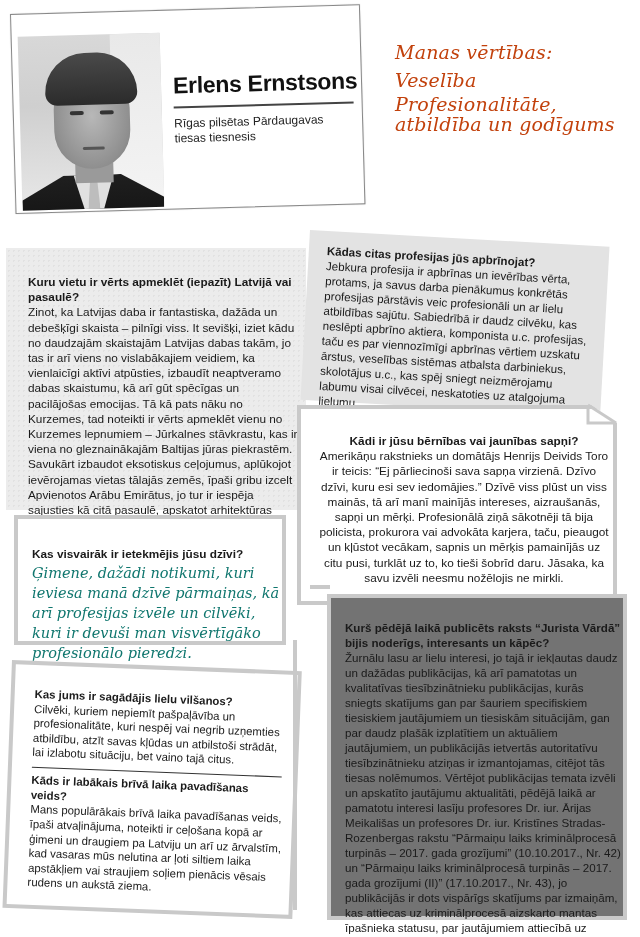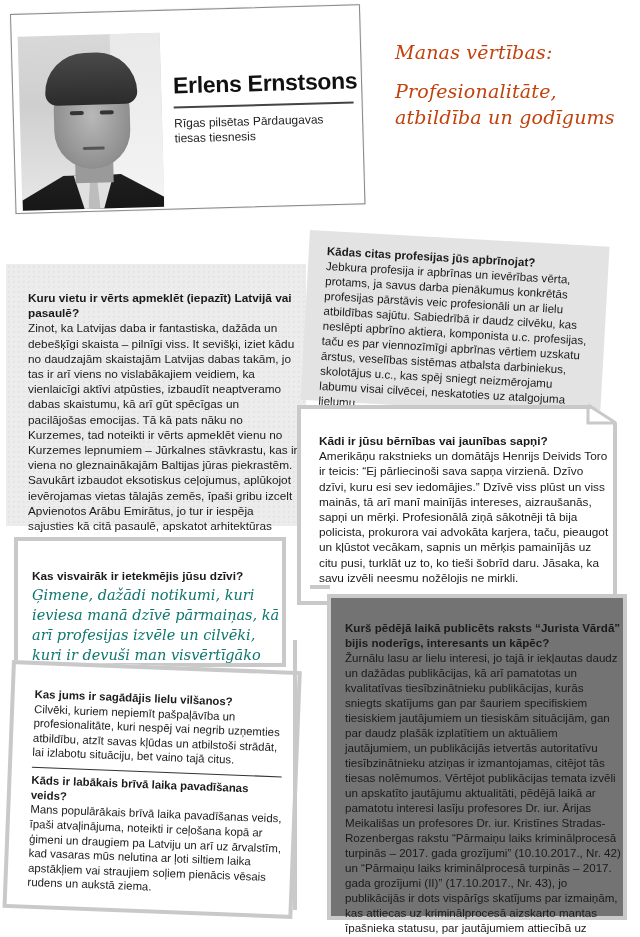--- a/index.html
+++ b/index.html
@@ -41,56 +41,57 @@
     .role { position:absolute; left:160px; top:106px; width:180px; font-size:12px; line-height:15px; color:#222; }
 
     
     .values {
       left: 395px; top: 38px; width: 245px;
       font-family: "DejaVu Serif", serif;
       font-style: italic;
       font-size: 19px; line-height: 28px; color: #c2410c;
       letter-spacing: 0.2px;
     }
-    .values .multi { line-height: 26px; margin-top: 12px; }
+    .values .multi { line-height: 20px; margin-top: 0; }
 
     
     .gray-right {
       left: 310px; top: 230px; width: 300px; height: 170px;
       background: #e3e3e3;
       transform: rotate(3.2deg);
       transform-origin: left top;
     }
     .gray-right .inner { position:absolute; left:18px; top:12px; width:270px; font-size:11.6px; line-height:15px; color:#1a1a1a; }
 
     
     .gray-left {
-      left: 6px; top: 264px; width: 300px; height: 262px;
+      left: 6px; top: 248px; width: 300px; height: 262px;
       background: #ececec;
       background-image: radial-gradient(#e2e2e2 1px, transparent 1px);
       background-size: 5px 5px;
     }
     .gray-left .inner { position:absolute; left:22px; top:27px; width:270px; font-size:11.8px; line-height:15.2px; color:#1a1a1a; }
 
     .q { font-weight: bold; display:block; }
     .a { display:block; }
 
     
     .dreams-box {
       left: 297px; top: 405px; width: 320px; height: 200px;
       border: 4px solid #c9c9c9;
       background: #fff;
       clip-path: polygon(0 0, 92% 0, 100% 9%, 100% 100%, 0 100%);
+      text-align: center;
     }
     .dreams-fold { left: 584px; top: 403px; width: 34px; height: 22px; }
     .dreams-box .inner { position:absolute; left:18px; top:25px; width:290px; font-size:11.8px; line-height:15.2px; }
 
     
     .influence-box {
-      left: 14px; top: 537px; width: 272px; height: 130px;
+      left: 14px; top: 515px; width: 272px; height: 130px;
       border: 4px solid #c9c9c9; background: #fff;
     }
     .influence-box .inner { position:absolute; left:14px; top:28px; width:250px; }
     .influence-box .q { font-size: 11.8px; }
     .script {
       font-family: "DejaVu Serif", serif; font-style: italic;
       font-size: 14.5px; line-height: 20px; color:#0f766e; display:block; margin-top:2px;
     }
 
     
@@ -128,20 +129,21 @@
     <div class="eye r"></div>
     <div class="mouth"></div>
   </div>
   <div class="name">Erlens Ernstsons</div>
   <div class="name-rule"></div>
   <div class="role">Rīgas pilsētas Pārdaugavas tiesas tiesnesis</div>
 </div>
 
 <div class="abs values">
   <div>Manas vērtības:</div>
+  <div>Veselība</div>
   <div class="multi">Profesionalitāte, atbildība un godīgums</div>
 </div>
 
 <div class="abs gray-left">
   <div class="inner">
     <span class="q">Kuru vietu ir vērts apmeklēt (iepazīt) Latvijā vai pasaulē?</span>
     <span class="a">Zinot, ka Latvijas daba ir fantastiska, dažāda un debešķīgi skaista – pilnīgi viss. It sevišķi, iziet kādu no daudzajām skaistajām Latvijas dabas takām, jo tas ir arī viens no vislabākajiem veidiem, ka vienlaicīgi aktīvi atpūsties, izbaudīt neaptveramo dabas skaistumu, kā arī gūt spēcīgas un pacilājošas emocijas. Tā kā pats nāku no Kurzemes, tad noteikti ir vērts apmeklēt vienu no Kurzemes lepnumiem – Jūrkalnes stāvkrastu, kas ir viena no gleznainākajām Baltijas jūras piekrastēm. Savukārt izbaudot eksotiskus ceļojumus, aplūkojot ievērojamas vietas tālajās zemēs, īpaši gribu izcelt Apvienotos Arābu Emirātus, jo tur ir iespēja sajusties kā citā pasaulē, apskatot arhitektūras brīnumus, kā arī pavisam citu dzīves stilu.</span>
   </div>
 </div>
 

